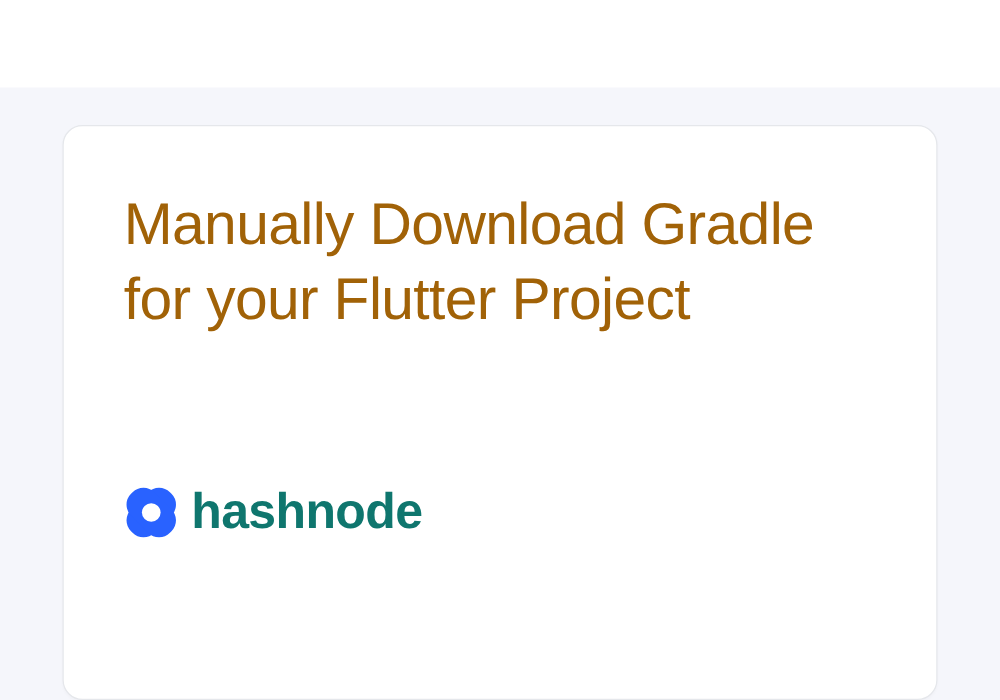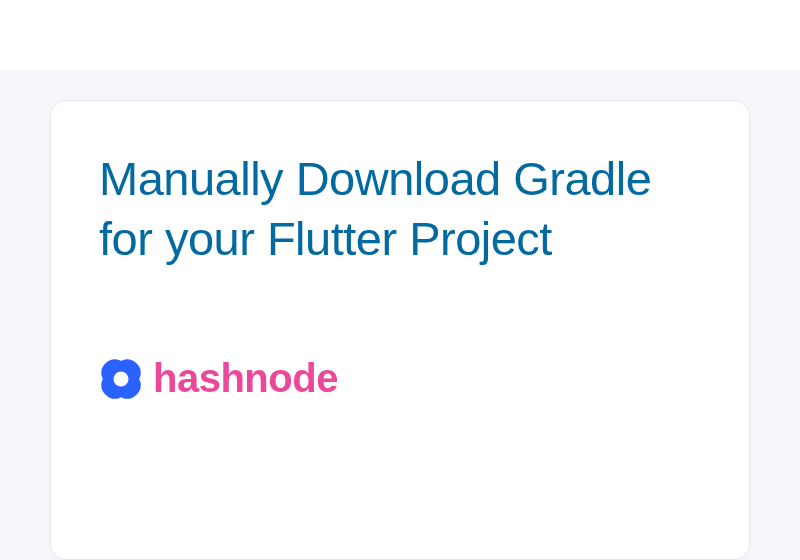--- a/index.html
+++ b/index.html
@@ -30,40 +30,40 @@
       background: #ffffff;
       border-radius: 16px;
       border: 1px solid #e5e7eb;
       padding: 48px 48px 0 48px;
       height: 100%;
       box-shadow: 0 1px 2px rgba(0,0,0,0.02);
     }
     .title {
       font-size: 47px;
       font-weight: 400;
-      color: #0369a1;
+      color: #a16207;
       line-height: 1.28;
       letter-spacing: -0.5px;
-      margin-bottom: 87px;
+      margin-bottom: 118px;
       font-family: Helvetica, Arial, sans-serif;
     }
     .brand-row {
       display: flex;
       align-items: center;
       gap: 10px;
     }
     .brand-logo {
       width: 44px;
       height: 44px;
       flex-shrink: 0;
     }
     .brand-name {
       font-size: 40px;
       font-weight: 600;
-      color: #ec4899;
+      color: #0f766e;
       letter-spacing: -0.5px;
     }
   </style>
 </head>
 <body>
 
 <div class="outer-container">
   <div class="tinted-area">
     <div class="card">
       <h1 class="title">Manually Download Gradle for your Flutter Project</h1>

